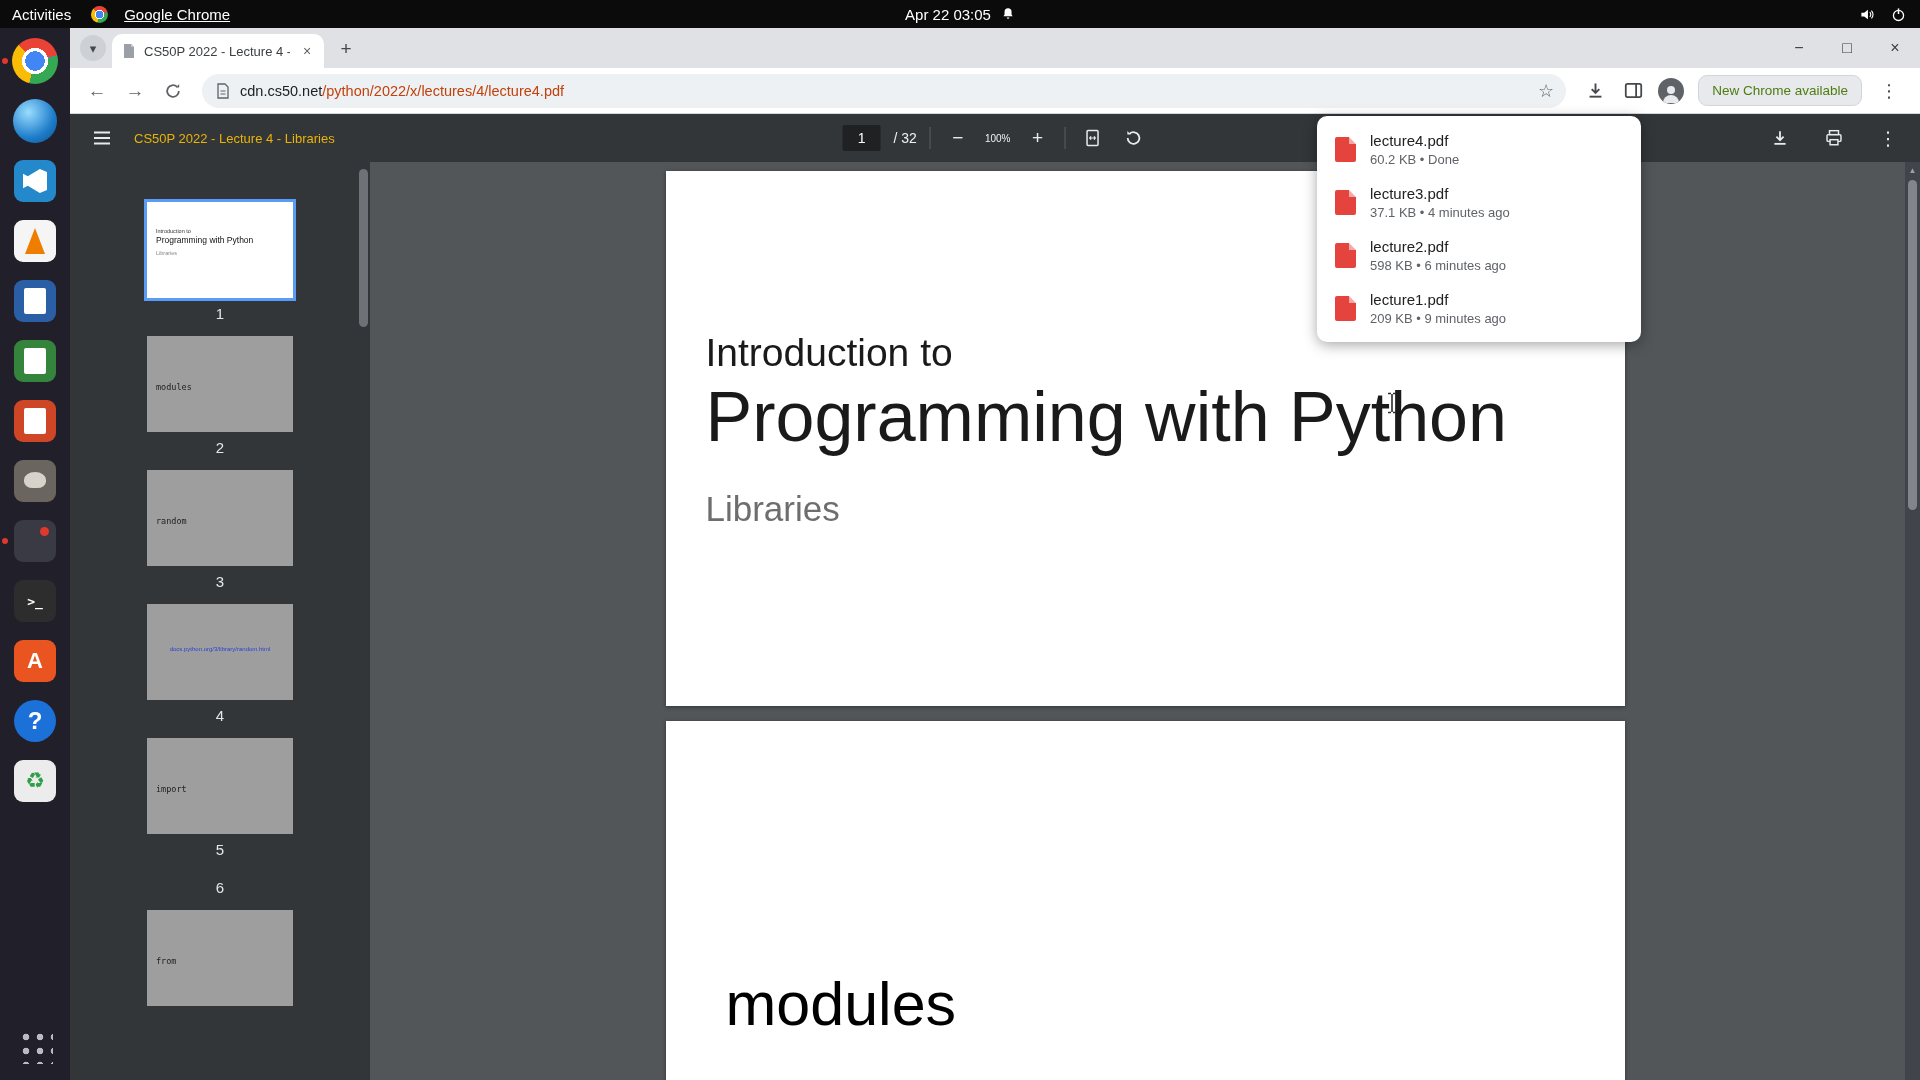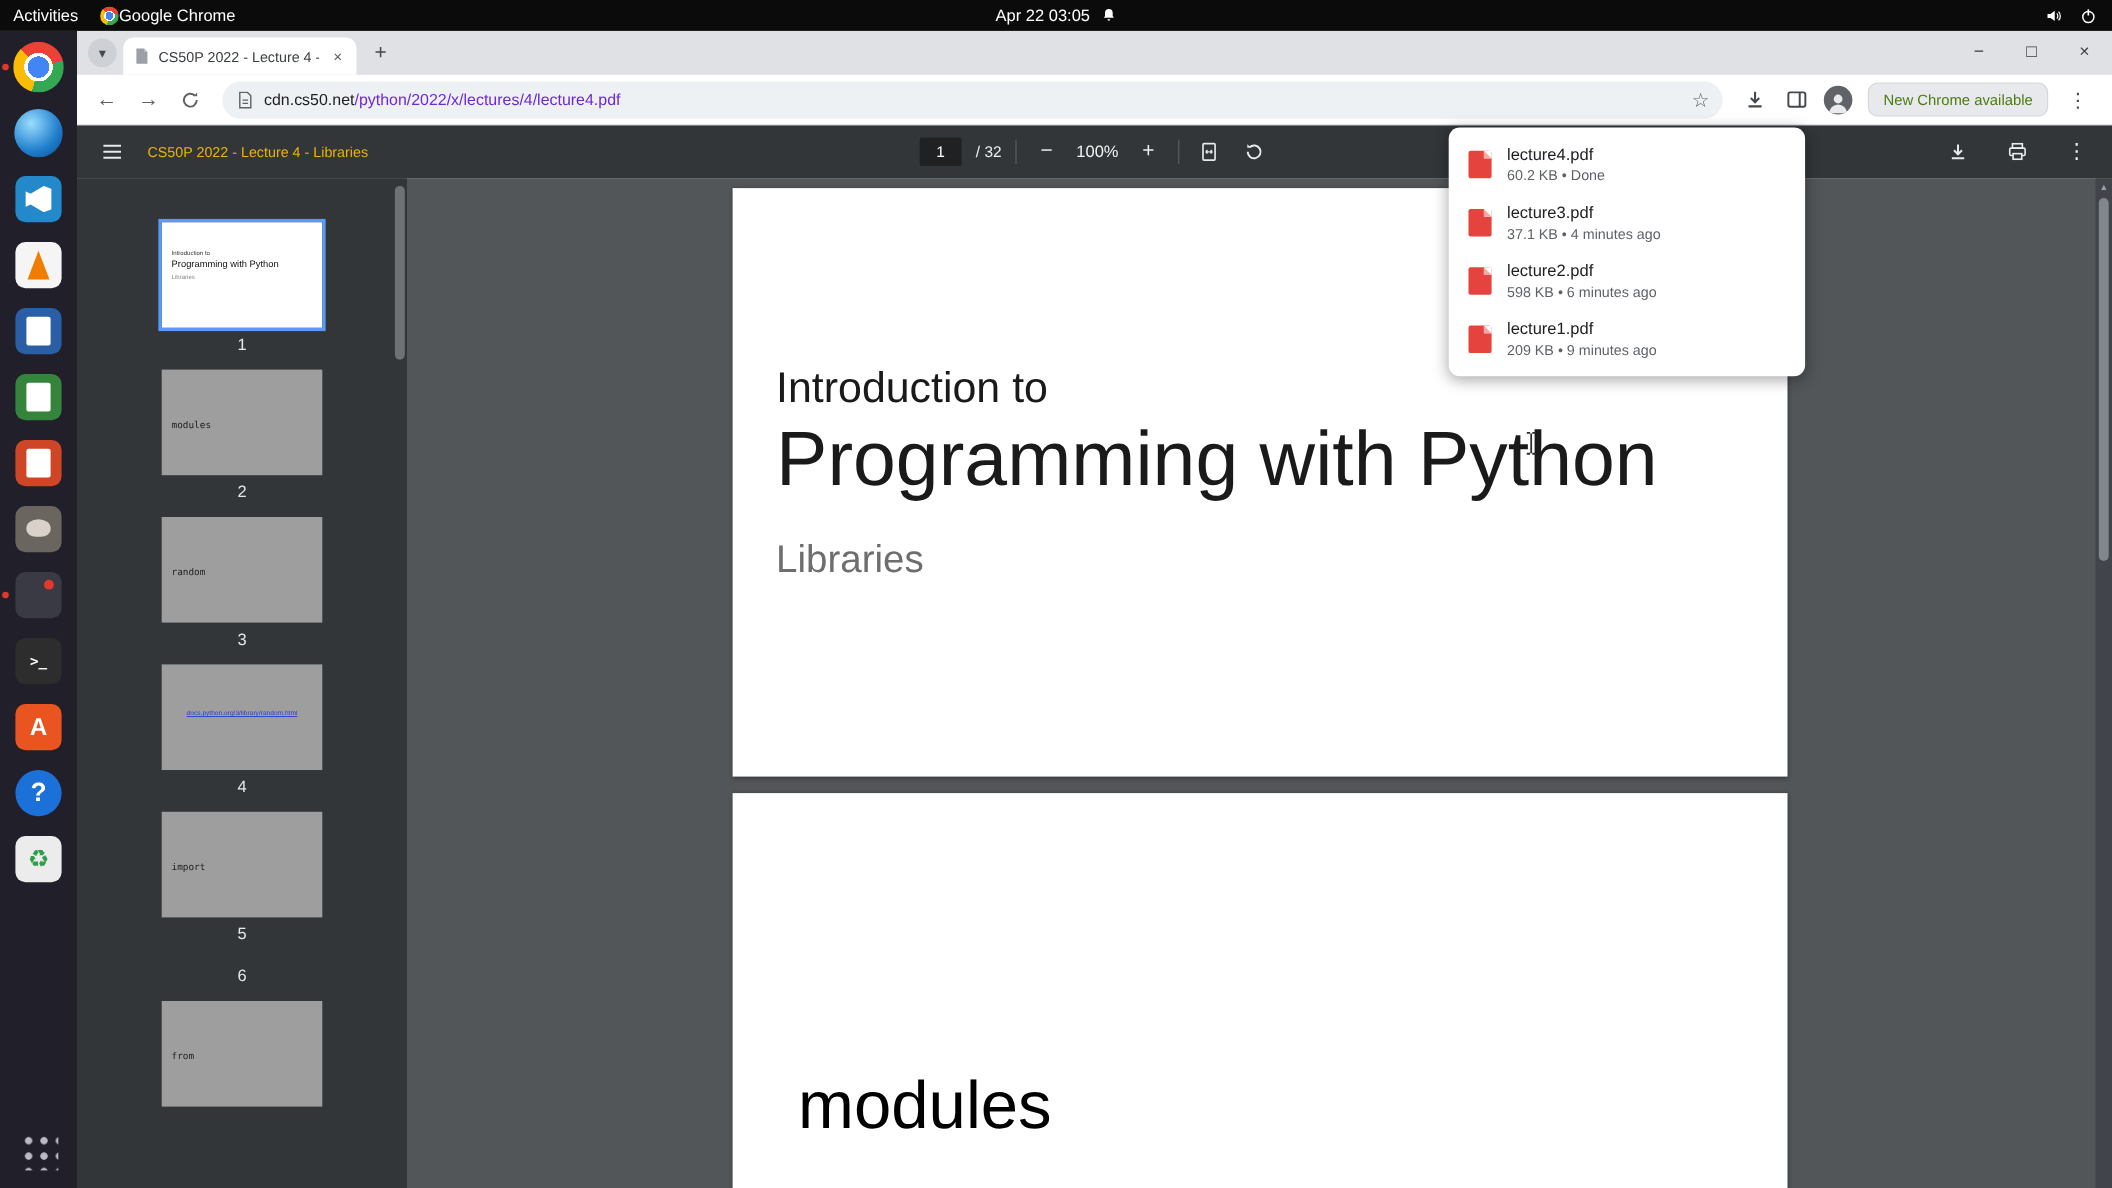--- a/index.html
+++ b/index.html
@@ -4,21 +4,21 @@
 <style>
   * { box-sizing: border-box; margin: 0; padding: 0; }
   html,body { width:1920px; height:1080px; overflow:hidden; }
   body { font-family:"Liberation Sans", sans-serif; background:#525659; position:relative; }
   svg { display:block; }
 
   
   .topbar { position:absolute; top:0; left:0; right:0; height:28px; background:#0b0b0b; color:#fff;
             display:flex; align-items:center; font-size:15px; z-index:40; }
   .topbar-left { display:flex; align-items:center; gap:20px; padding-left:12px; }
-  .topbar-app { display:flex; align-items:flex-start; gap:0; }
+  .topbar-app { display:flex; align-items:flex-start; gap:16px;text-decoration:underline; }
   .topbar-center { position:absolute; left:50%; transform:translateX(-50%); display:flex; align-items:flex-start; gap:10px; }
   .topbar-right { margin-left:auto; display:flex; align-items:center; gap:16px; padding-right:14px; }
   .chrome-ball { border-radius:50%;
      background: radial-gradient(circle at 50% 50%, #4285f4 0 30%, #fff 30% 40%, rgba(0,0,0,0) 40%),
                  conic-gradient(from -45deg, #ea4335 0 120deg, #4285f4 120deg 122deg, #34a853 122deg 240deg, #fbbc05 240deg 360deg); }
   .chrome-ball.small { width:17px; height:17px; }
 
   
   .dock { position:absolute; top:28px; left:0; bottom:0; width:70px; background:#211f2a;
           display:flex; flex-direction:column; align-items:center; padding:7px 0 8px; gap:8px; z-index:40; }
@@ -81,21 +81,21 @@
   .win-btn { width:22px; height:22px; display:flex; align-items:center; justify-content:center; cursor:pointer; }
 
   .toolbar { height:46px; background:#fff; display:flex; align-items:center; padding:0 14px 0 10px; gap:4px;
              border-bottom:1px solid #d7d8da; flex:none; }
   .nav-btn { width:34px; height:34px; border-radius:50%; display:flex; align-items:center; justify-content:center;
              color:#5f6368; font-size:19px; cursor:pointer; flex:none; }
   .urlbar { flex:1; height:34px; background:#eef1f3; border-radius:17px; display:flex; align-items:center;
             padding:0 12px 0 14px; gap:10px; font-size:14.5px; margin:0 8px; cursor:text; min-width:0; }
   .url-text { white-space:nowrap; overflow:hidden; flex:1; }
   .url-host { color:#202124; }
-  .url-path { color:#6d28d9; }
+  .url-path { color:#c2410c; }
   .url-star { color:#5f6368; font-size:18px; cursor:pointer; flex:none; }
   .tb-icon { width:34px; height:34px; border-radius:50%; display:flex; align-items:center; justify-content:center;
              color:#45484d; cursor:pointer; flex:none; }
   .avatar { width:26px; height:26px; border-radius:50%; background:#5f6368; display:flex; align-items:flex-end;
             justify-content:center; overflow:hidden; }
   .update-pill { background:#e7e9ec; border:1px solid #d3d5d8; color:#4d7c0f; font-size:13.5px; padding:7px 13px;
                  border-radius:9px; margin:0 6px; white-space:nowrap; cursor:pointer; }
   .kebab { font-size:18px; color:#45484d; }
 
   
@@ -103,21 +103,21 @@
             position:relative; flex:none; z-index:10; }
   .pdfbar-left { display:flex; align-items:center; gap:18px; min-width:0; }
   .pdf-title { font-size:13px; color:#eab308; white-space:nowrap; }
   .pdfbar-center { position:absolute; left:50%; transform:translateX(-50%); display:flex; align-items:center; gap:13px; }
   .page-input { width:38px; height:26px; background:#1f2123; border:none; border-radius:2px; color:#fff;
                 text-align:center; font-size:14px; font-family:"Liberation Sans", sans-serif; }
   .page-total { font-size:14px; color:#f1f1f1; }
   .vdiv { width:1px; height:22px; background:#5c6063; }
   .pdf-ctl { width:28px; height:28px; display:flex; align-items:center; justify-content:center; font-size:19px;
              color:#e8eaed; cursor:pointer; }
-  .zoom-label { font-size:15px;text-align:center; }
+  .zoom-label { font-size:10px;text-align:center; }
   .pdfbar-right { margin-left:auto; display:flex; align-items:center; gap:26px; }
 
   
   .main { flex:1; display:flex; position:relative; overflow:hidden; background:#525659; }
 
   .sidebar { width:300px; background:#323639; flex:none; position:relative; overflow:hidden;
              display:flex; flex-direction:column; align-items:center; padding-top:40px; }
   .thumb-wrap { display:flex; flex-direction:column; align-items:center; margin-bottom:6px; cursor:pointer; }
   .thumb { width:146px; height:96px; background:#9e9e9e; position:relative; overflow:hidden; }
   .thumb.selected { background:#fff; outline:3px solid #5b9bf8; }

